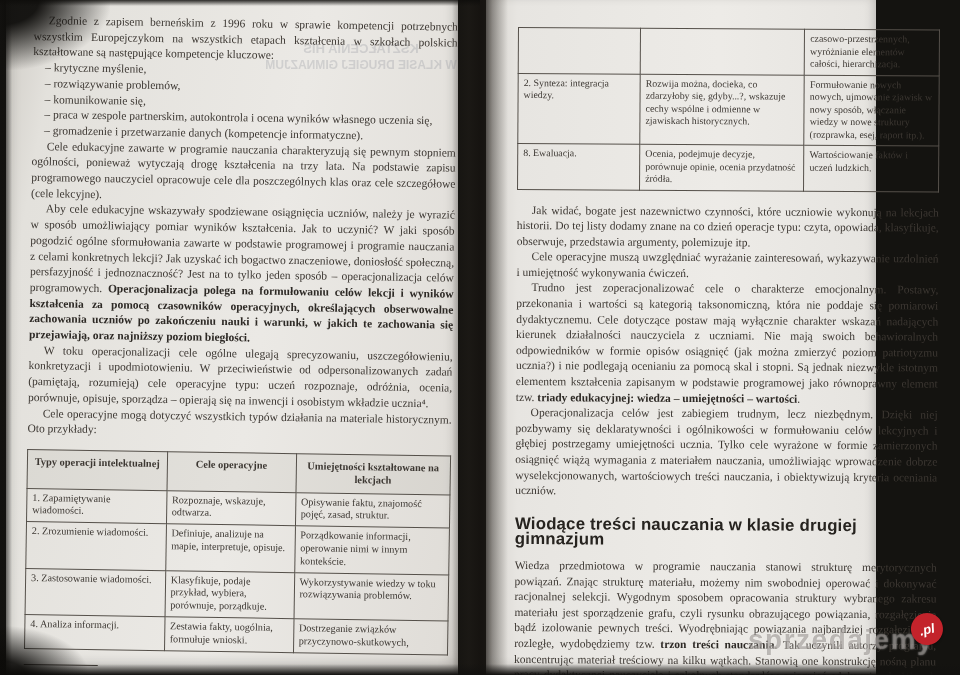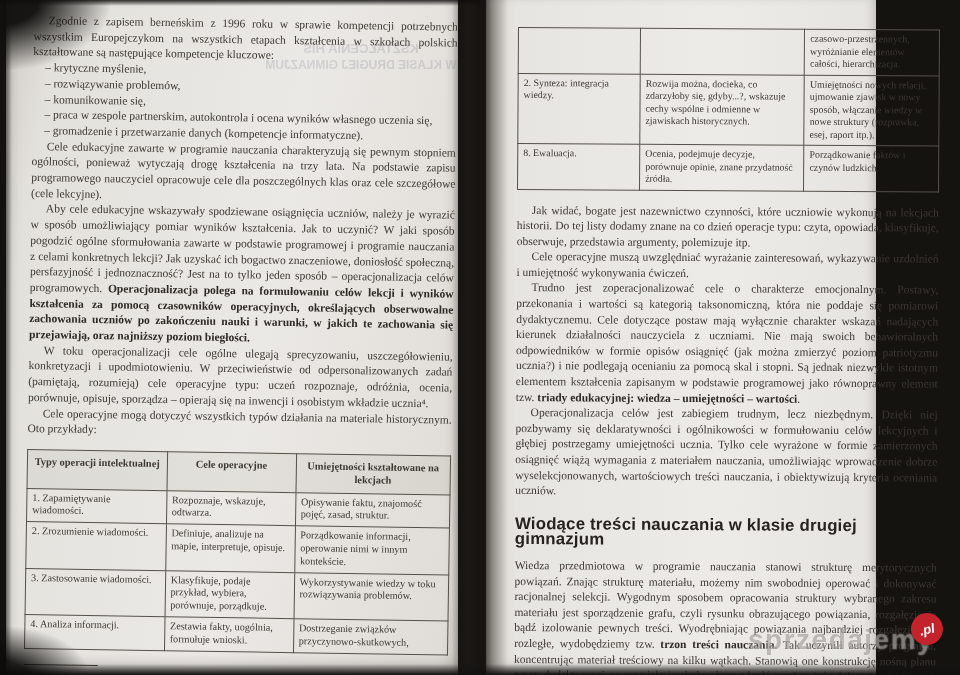--- a/index.html
+++ b/index.html
@@ -137,26 +137,26 @@
           </colgroup>
         <tbody>
           <tr>
             <td></td>
             <td></td>
             <td>czasowo-przestrzennych, wyróżnianie elementów całości, hierarchizacja.</td>
           </tr>
           <tr>
             <td>2. Synteza: integracja wiedzy.</td>
             <td>Rozwija można, docieka, co zdarzyłoby się, gdyby...?, wskazuje cechy wspólne i odmienne w zjawiskach historycznych.</td>
-            <td>Umiejętności nowych relacji, ujmowanie zjawisk w nowy sposób, włączanie wiedzy w nowe struktury (rozprawka, esej, raport itp.).</td>
+            <td>Formułowanie nowych nowych, ujmowanie zjawisk w nowy sposób, włączanie wiedzy w nowe struktury (rozprawka, esej, raport itp.).</td>
           </tr>
           <tr>
             <td>8. Ewaluacja.</td>
-            <td>Ocenia, podejmuje decyzje, porównuje opinie, znane przydatność źródła.</td>
-            <td>Porządkowanie faktów i czynów ludzkich.</td>
+            <td>Ocenia, podejmuje decyzje, porównuje opinie, ocenia przydatność źródła.</td>
+            <td>Wartościowanie faktów i uczeń ludzkich.</td>
           </tr>
         </tbody>
       </table>
 
       <p class="indent">Jak widać, bogate jest nazewnictwo czynności, które uczniowie wykonują na lekcjach historii. Do tej listy dodamy znane na co dzień operacje typu: czyta, opowiada, klasyfikuje, obserwuje, przedstawia argumenty, polemizuje itp.</p>
       <p class="indent">Cele operacyjne muszą uwzględniać wyrażanie zainteresowań, wykazywanie uzdolnień i umiejętność wykonywania ćwiczeń.</p>
       <p class="indent"><span>Trudno jest zoperacjonalizować cele o charakterze emocjonalnym. Postawy, przekonania i wartości są kategorią taksonomiczną, która nie poddaje się pomiarowi dydaktycznemu. Cele dotyczące postaw mają wyłącznie charakter wskazań nadających kierunek działalności nauczyciela z uczniami. Nie mają swoich behawioralnych odpowiedników w formie opisów osiągnięć (jak można zmierzyć poziom patriotyzmu ucznia?) i nie podlegają ocenianiu za pomocą skal i stopni. Są jednak niezwykle istotnym elementem kształcenia zapisanym w podstawie programowej jako równoprawny element tzw. </span><b>triady edukacyjnej: wiedza – umiejętności – wartości</b><span>.</span></p>
       <p class="indent">Operacjonalizacja celów jest zabiegiem trudnym, lecz niezbędnym. Dzięki niej pozbywamy się deklaratywności i ogólnikowości w formułowaniu celów lekcyjnych i głębiej postrzegamy umiejętności ucznia. Tylko cele wyrażone w formie zamierzonych osiągnięć wiążą wymagania z materiałem nauczania, umożliwiając wprowadzenie dobrze wyselekcjonowanych, wartościowych treści nauczania, i obiektywizują kryteria oceniania uczniów.</p>
 
       <h2 class="section-heading">Wiodące treści nauczania w klasie drugiej gimnazjum</h2>

